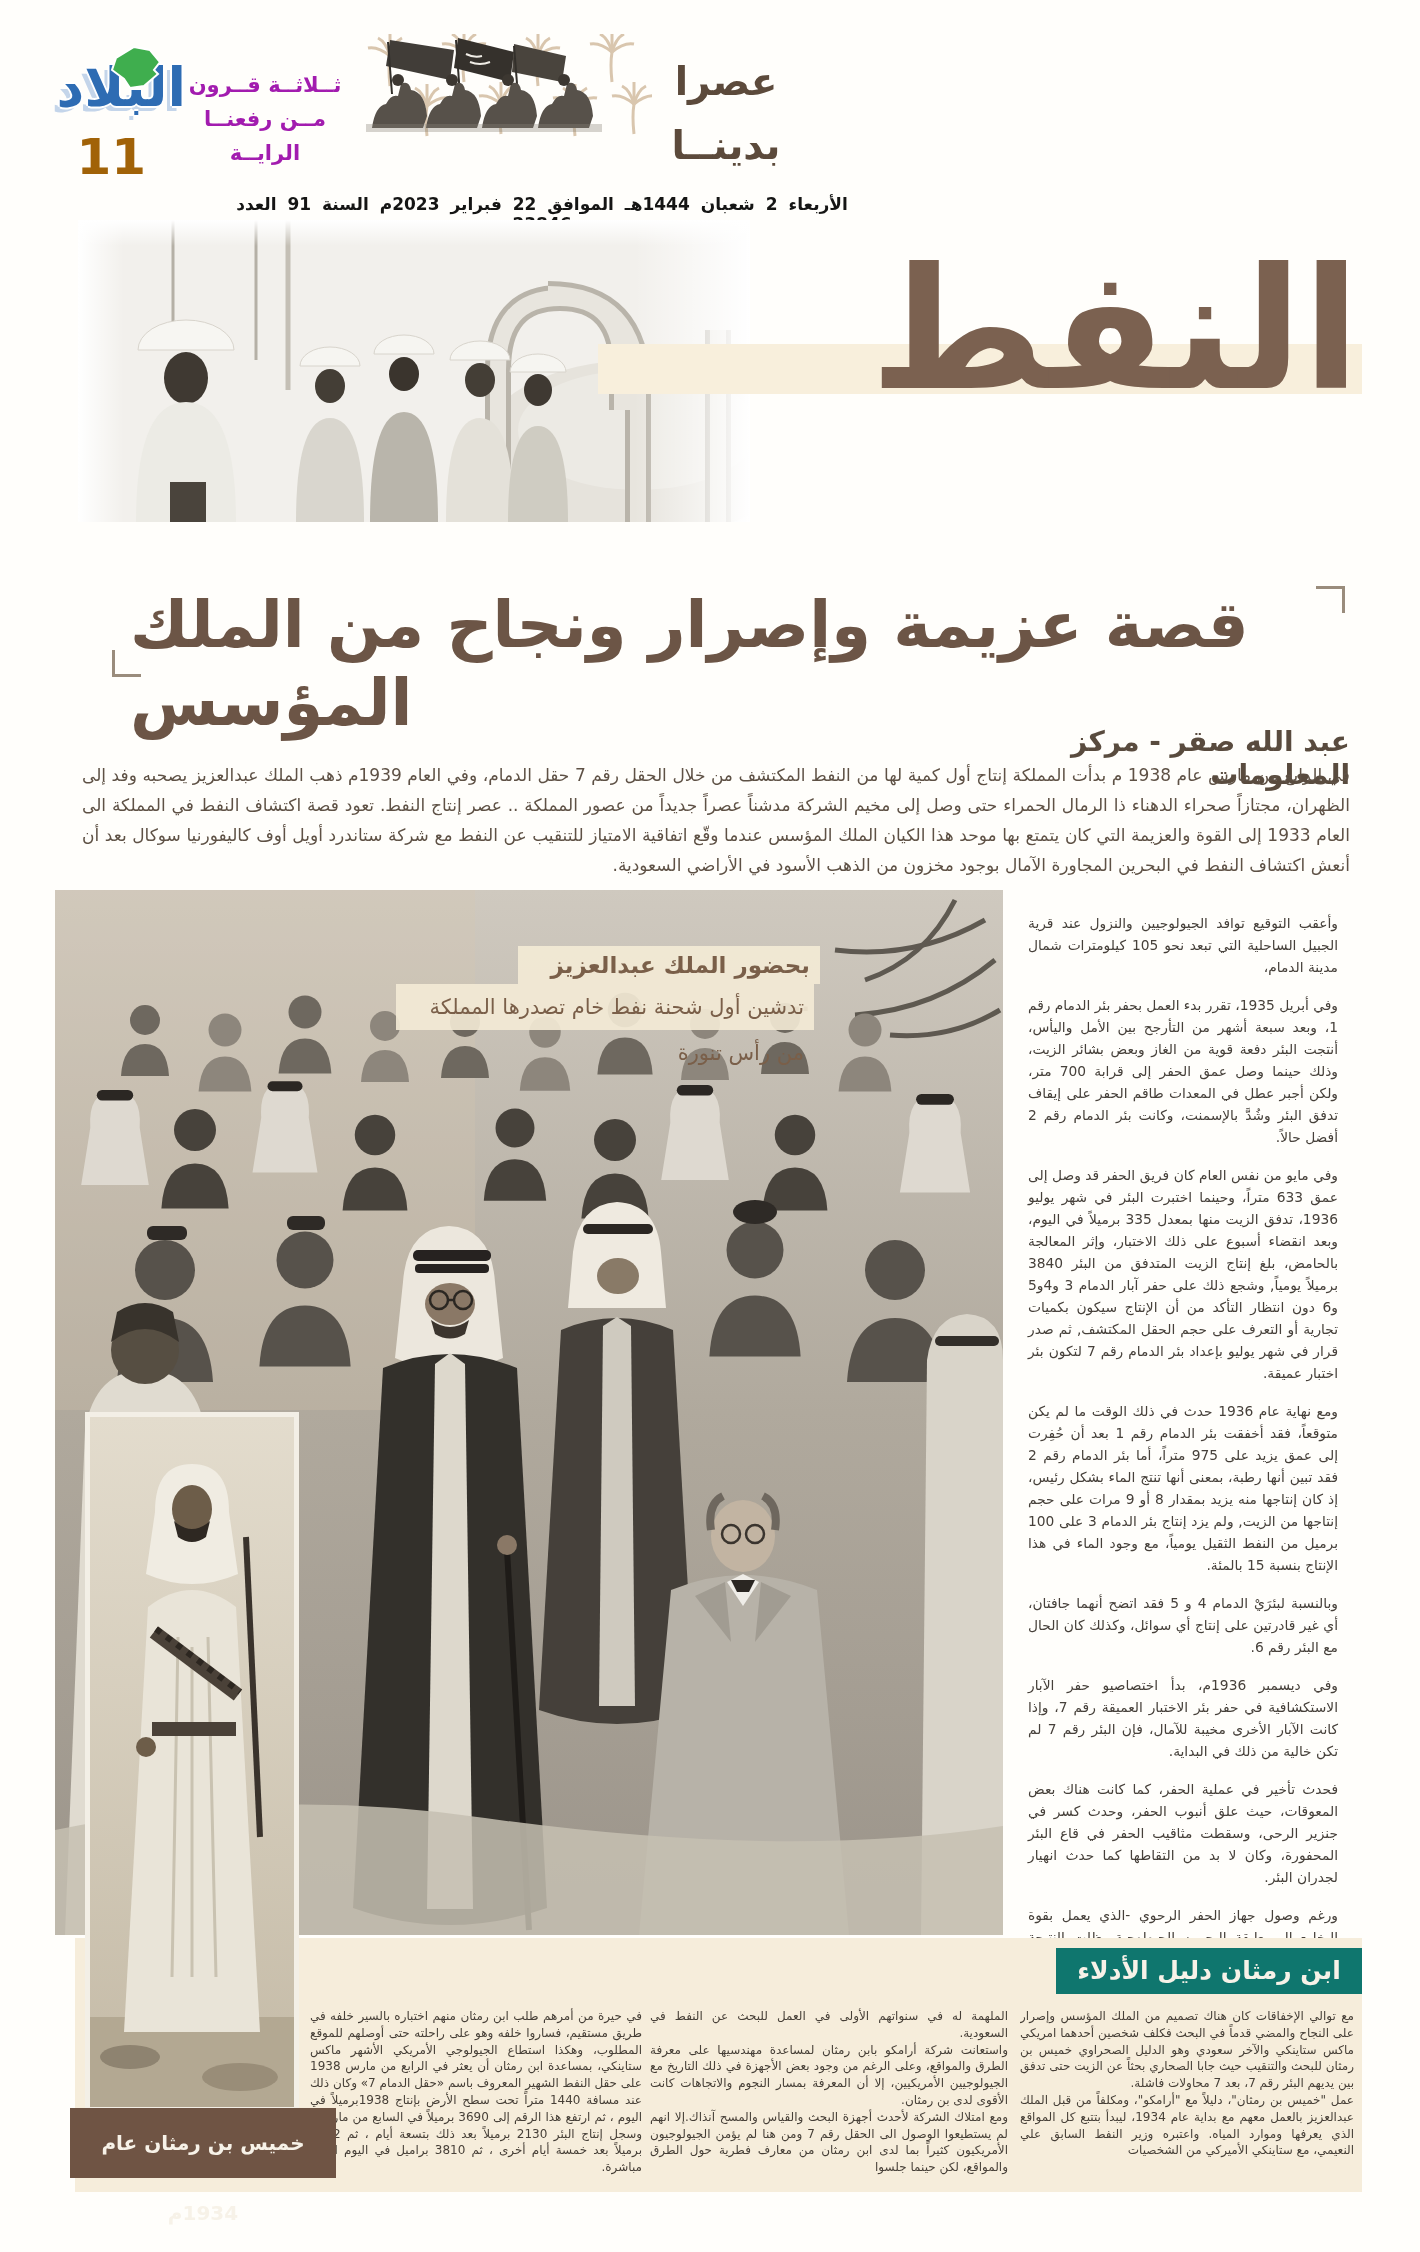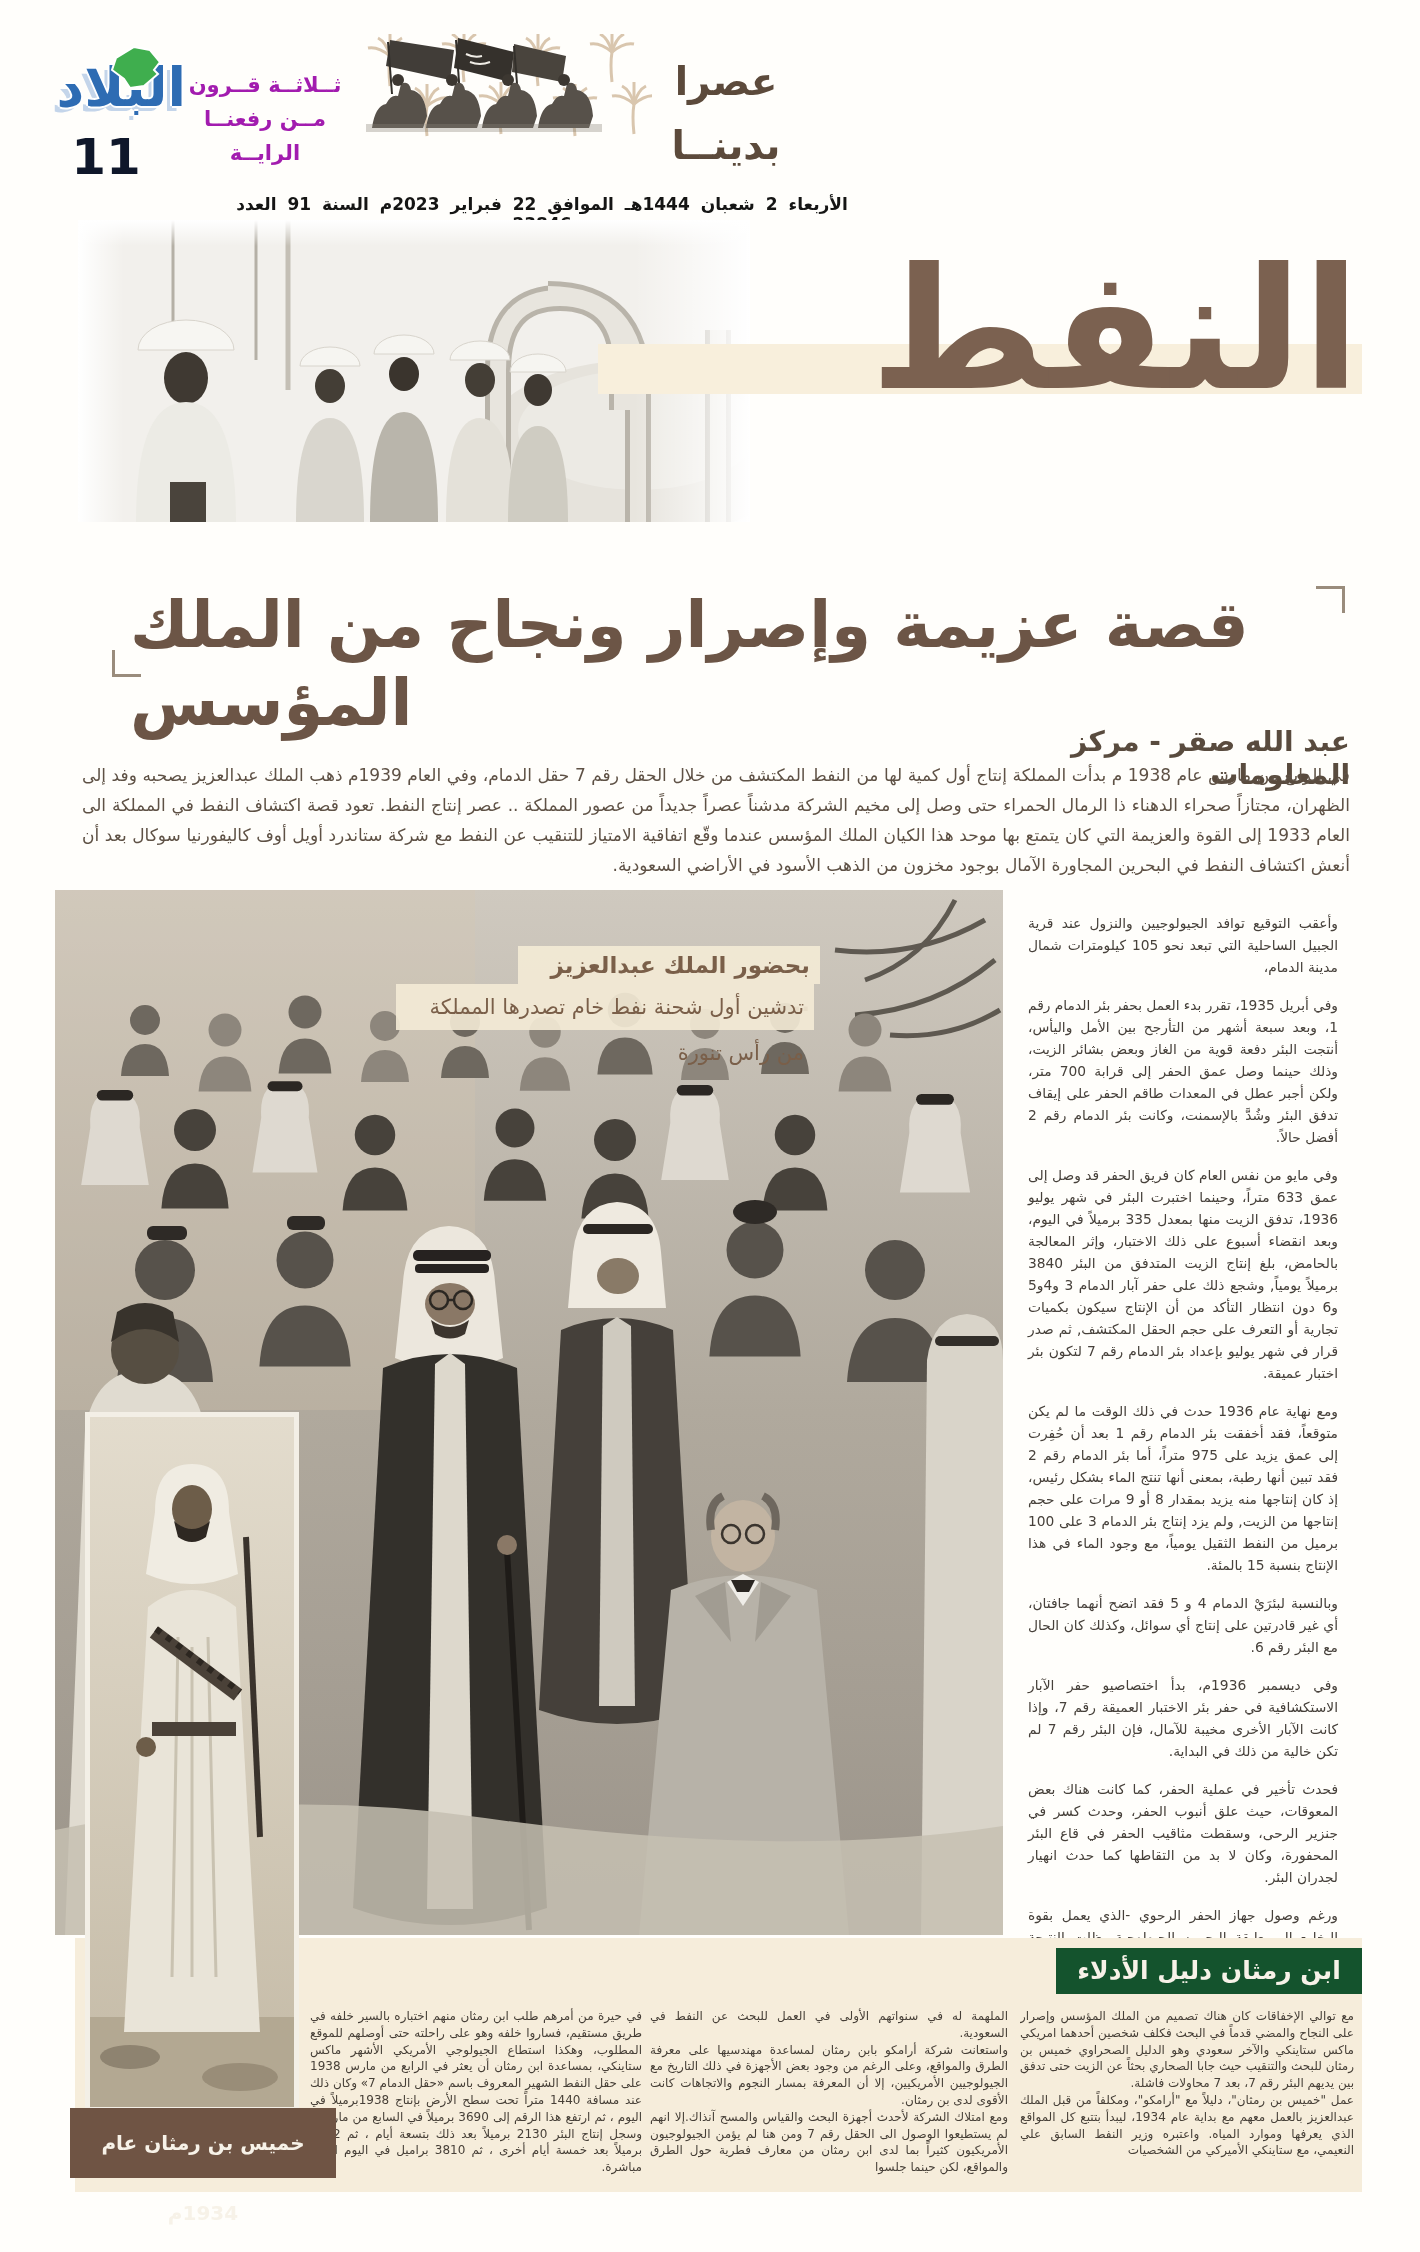--- a/index.html
+++ b/index.html
@@ -6,21 +6,21 @@
   .page{position:relative;width:1420px;height:2252px;background:#fffefb;margin:0 auto;
         font-family:"DejaVu Sans",sans-serif;overflow:hidden;direction:rtl;}
   .abs{position:absolute;}
   
   .bilad-logo{left:60px;top:48px;width:126px;height:92px;}
   .bilad-text{position:absolute;left:0;top:8px;width:126px;text-align:center;
       font-size:54px;font-weight:bold;color:#2e6cb3;letter-spacing:-1px;
       text-shadow:2px 0 0 #fff,-2px 0 0 #fff,0 2px 0 #fff,0 -2px 0 #fff,-5px 5px 0 #c4d5ea;}
   .bilad-map{position:absolute;left:48px;top:-6px;width:58px;height:50px;}
   .page-number{left:66px;top:128px;width:80px;height:60px;font-size:50px;font-weight:bold;
-      color:#0f172a;text-align:center;}
+      color:#a16207;}
   .slogan{left:172px;top:68px;width:186px;height:74px;font-size:21px;font-weight:bold;
       color:#a21caf;line-height:34px;text-align:center;}
   .palm-pattern{left:358px;top:34px;width:294px;height:104px;}
   .camel-art{left:362px;top:36px;width:244px;height:100px;}
   .day-title{left:636px;top:50px;width:180px;height:64px;font-size:39px;font-weight:bold;
       color:#5c4a3b;text-align:center;line-height:64px;}
   .seal{left:830px;top:22px;width:140px;height:196px;text-align:center;color:#16130f;}
   .seal .cal1,.seal .cal2{font-size:19px;font-weight:bold;line-height:21px;}
   .seal .cal3{font-size:12px;font-weight:bold;line-height:16px;}
   .date-line{left:206px;top:194px;width:672px;height:30px;font-size:17px;font-weight:bold;
@@ -45,21 +45,21 @@
   .cap-strip{background:rgba(244,235,214,0.9);color:#7a5f49;text-align:right;}
   .cap1{left:518px;top:946px;width:296px;height:38px;font-size:23px;font-weight:bold;
       line-height:38px;padding-left:6px;}
   .cap2{left:396px;top:984px;width:418px;height:46px;font-size:21px;line-height:46px;}
   .cap-strip span{padding-left:10px;padding-right:10px;display:block;}
   .right-column{left:1012px;top:896px;width:342px;height:1045px;font-size:13.8px;
       line-height:22px;color:#46403a;text-align:justify;overflow:hidden;}
   .right-column p{margin:16px;}
   
   .bottom-panel{left:75px;top:1938px;width:1287px;height:254px;background:#f6eddb;}
-  .bottom-heading{left:1056px;top:1948px;width:306px;height:46px;background:#14532d;
+  .bottom-heading{left:1056px;top:1948px;width:306px;height:46px;background:#0f766e;
       color:#f7f2e8;font-size:25px;font-weight:bold;text-align:center;line-height:46px;}
   .bcol{top:2008px;height:182px;font-size:12px;line-height:16.8px;color:#463f37;
       text-align:justify;overflow:hidden;}
   .bcol p{margin:0;}
   .bcol-right{left:1020px;width:334px;}
   .bcol-mid{left:650px;width:358px;}
   .bcol-left{left:310px;width:332px;}
   .portrait{left:85px;top:1412px;width:214px;height:700px;border:5px solid #f3efe6;
       box-sizing:border-box;background:#d8d0c0;}
   .portrait-caption{left:70px;top:2108px;width:266px;height:70px;background:#6f5444;

